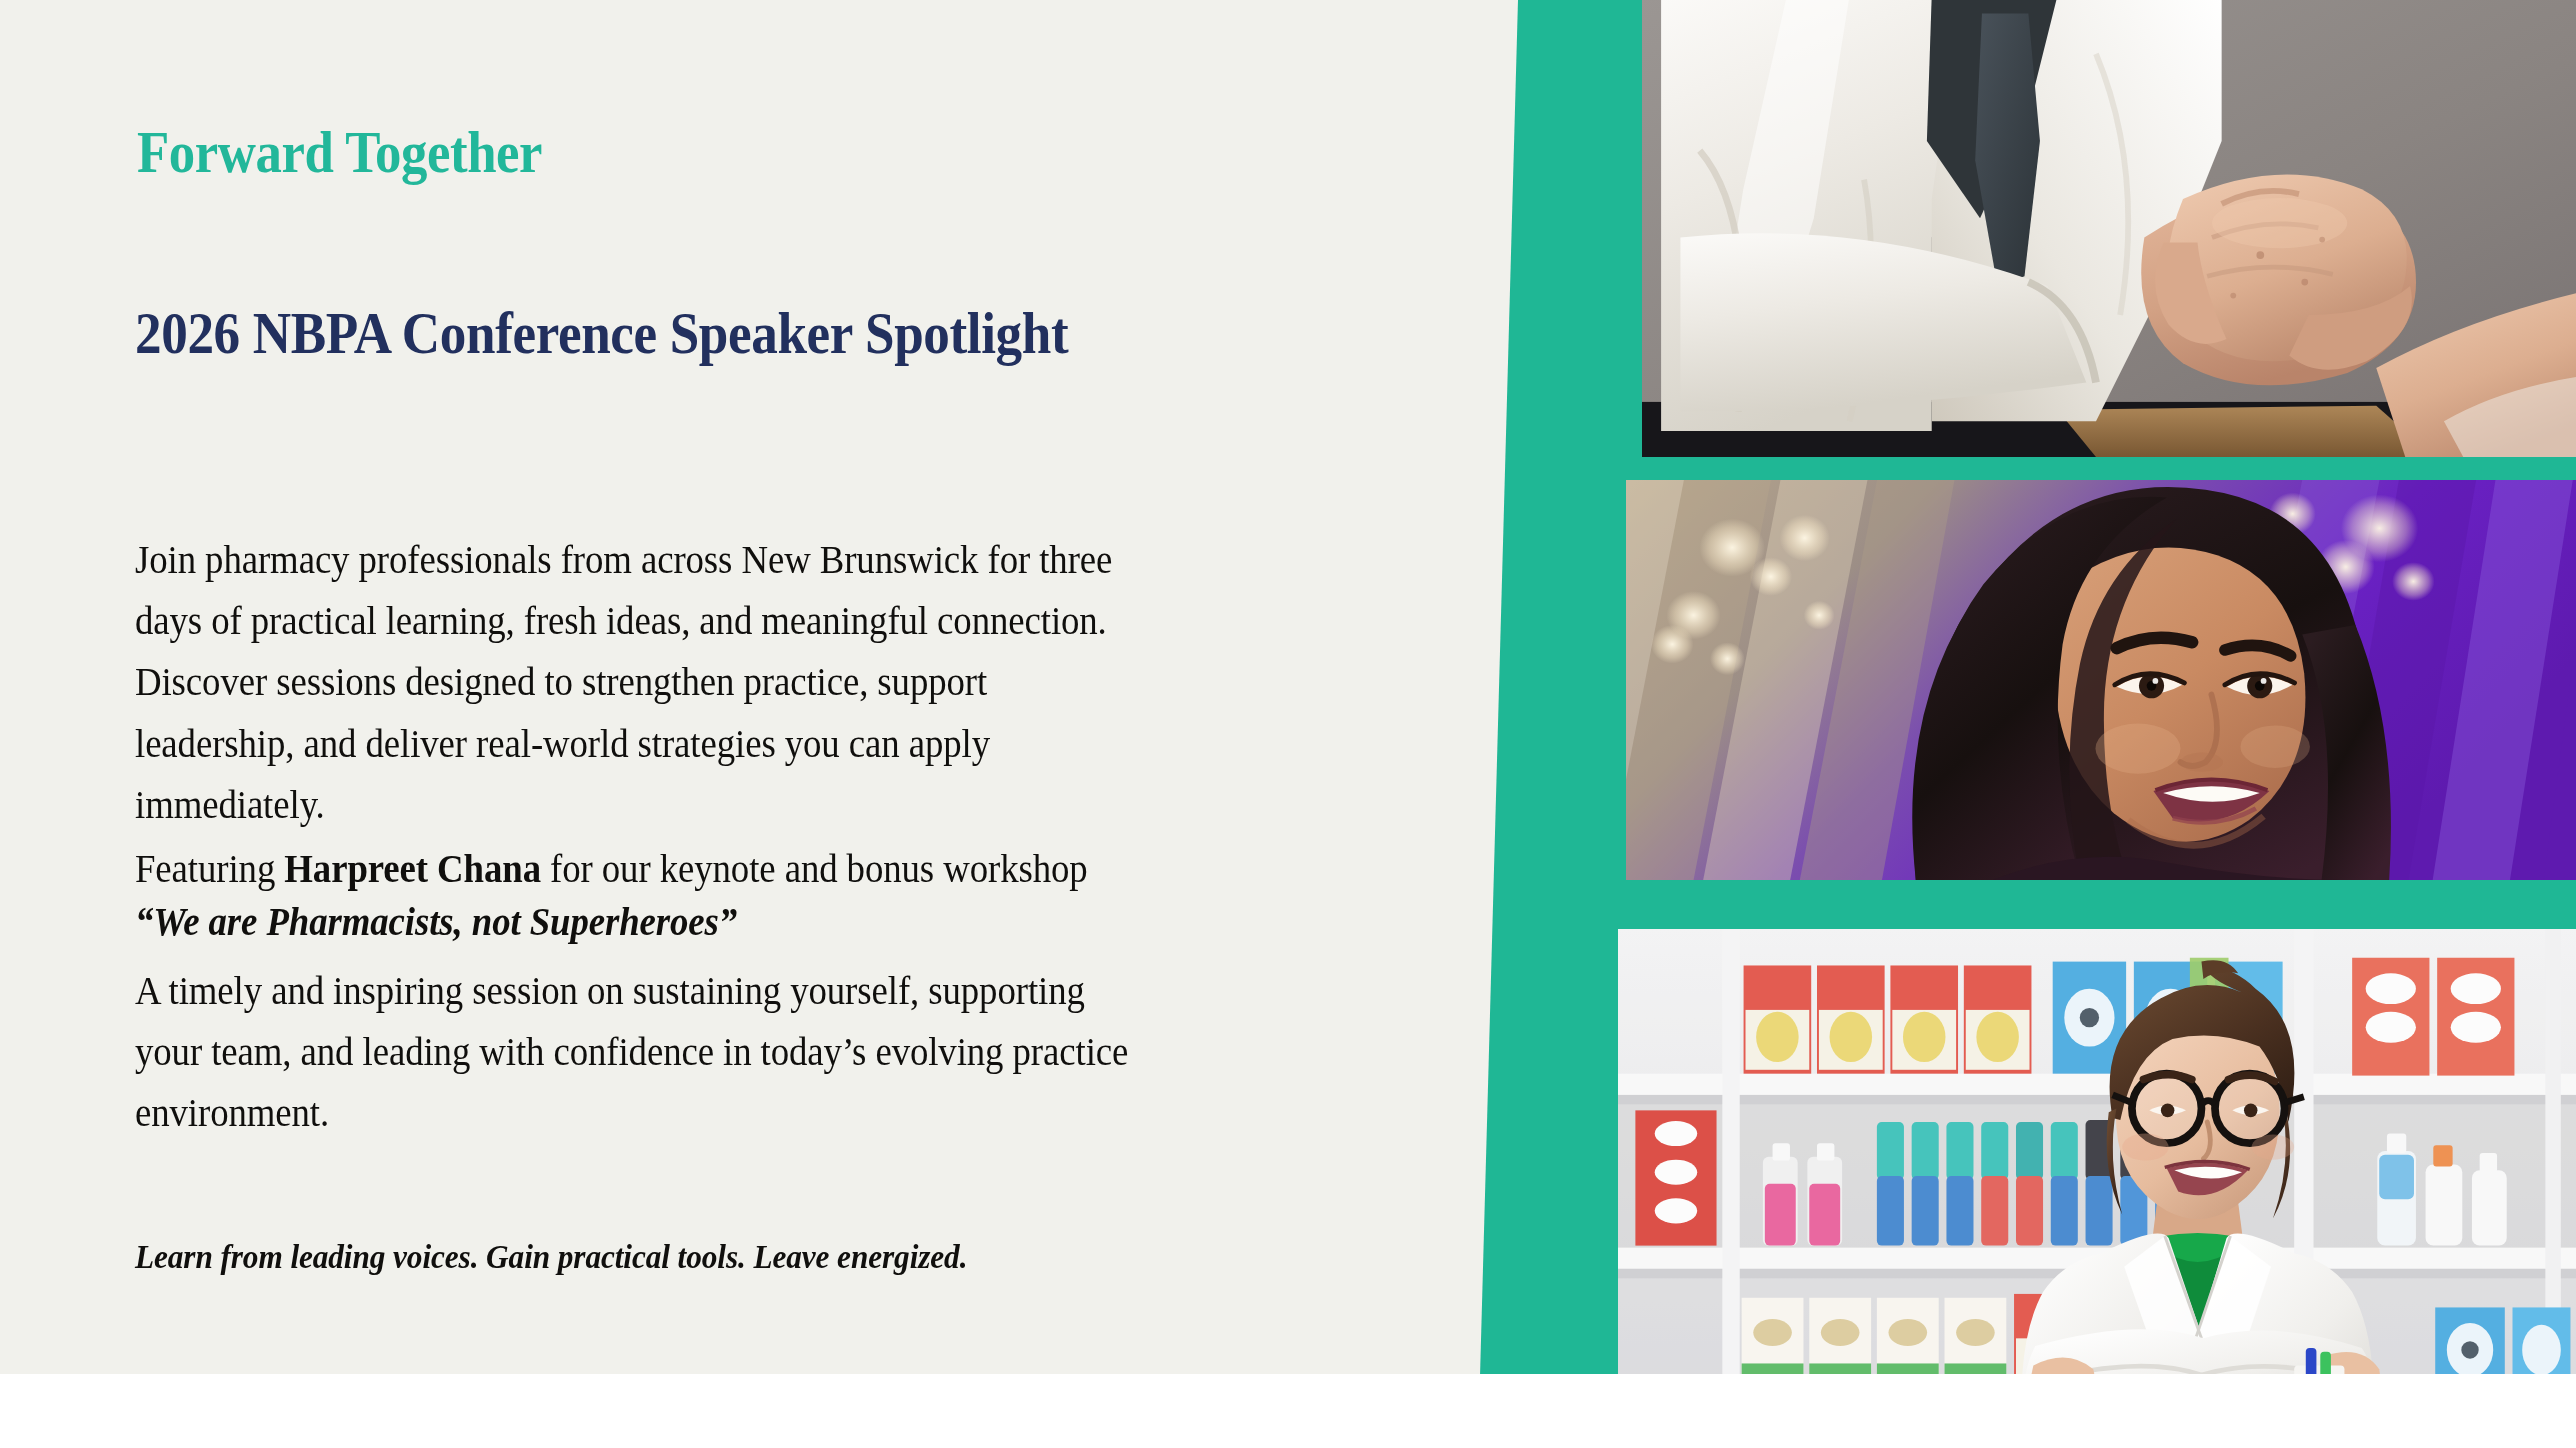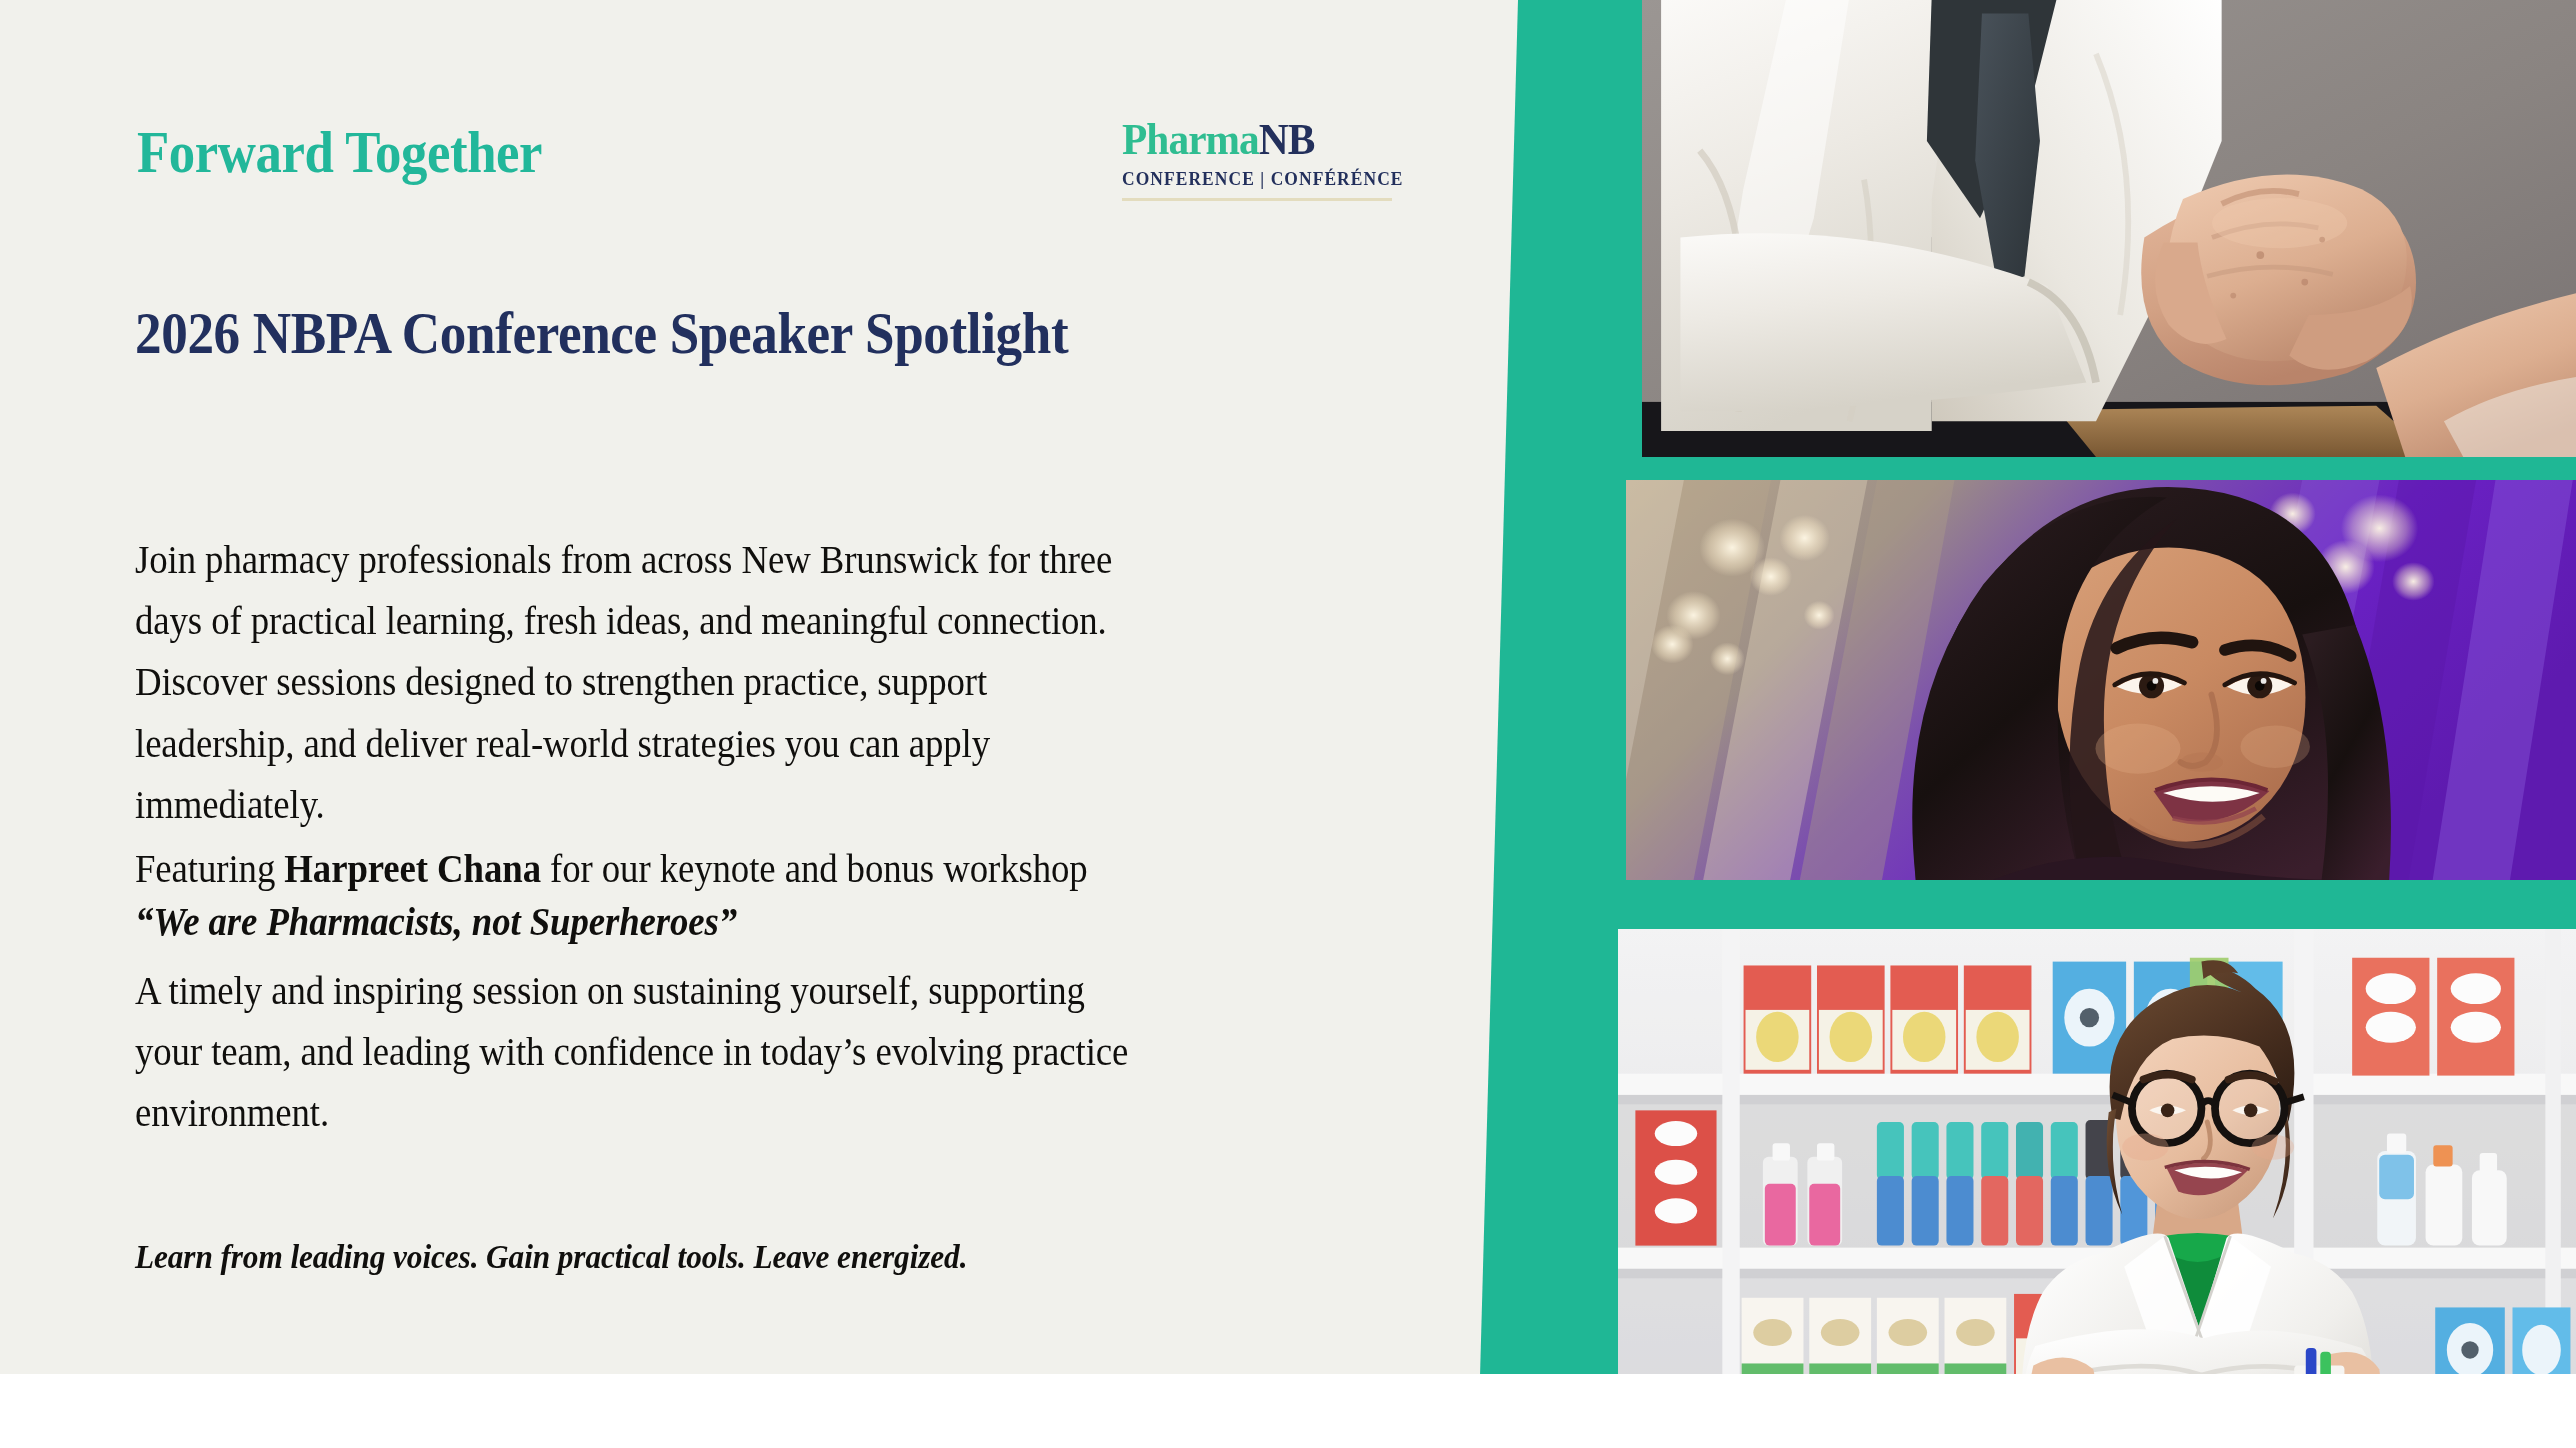--- a/index.html
+++ b/index.html
@@ -148,25 +148,20 @@
 <body>
 
 <div id="slide">
 
   <div class="teal-panel"></div>
 
   <div class="left-col">
 
     <div class="tagline">Forward Together</div>
 
-    <div class="logo">
-      <div class="logo-word"><span class="logo-pharma">Pharma</span><span class="logo-nb">NB</span></div>
-      <div class="logo-sub">CONFERENCE | CONFÉRÉNCE</div>
-      <div class="logo-rule"></div>
-    </div>
 
     <div class="headline">
       <span class="ln">2026 NBPA Conference</span>
       <span class="ln">Speaker Spotlight</span>
     </div>
 
     <div class="body-block" id="para-intro">
       <span class="ln">Join pharmacy professionals from across New Brunswick for three</span>
       <span class="ln">days of practical learning, fresh ideas, and meaningful connection.</span>
       <span class="ln">Discover sessions designed to strengthen practice, support</span>

